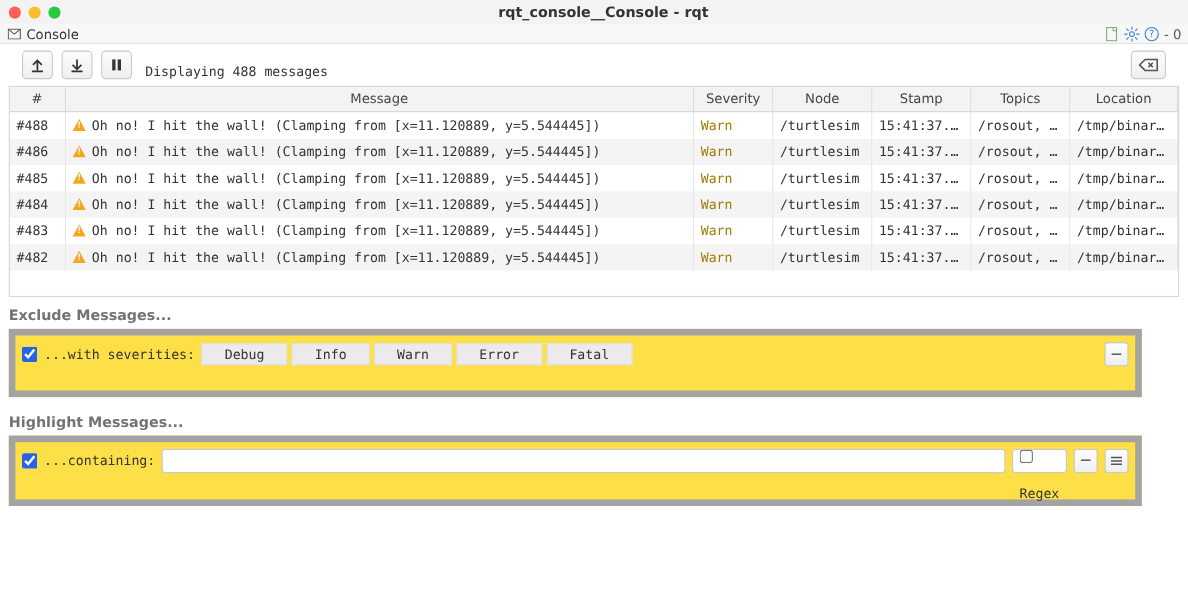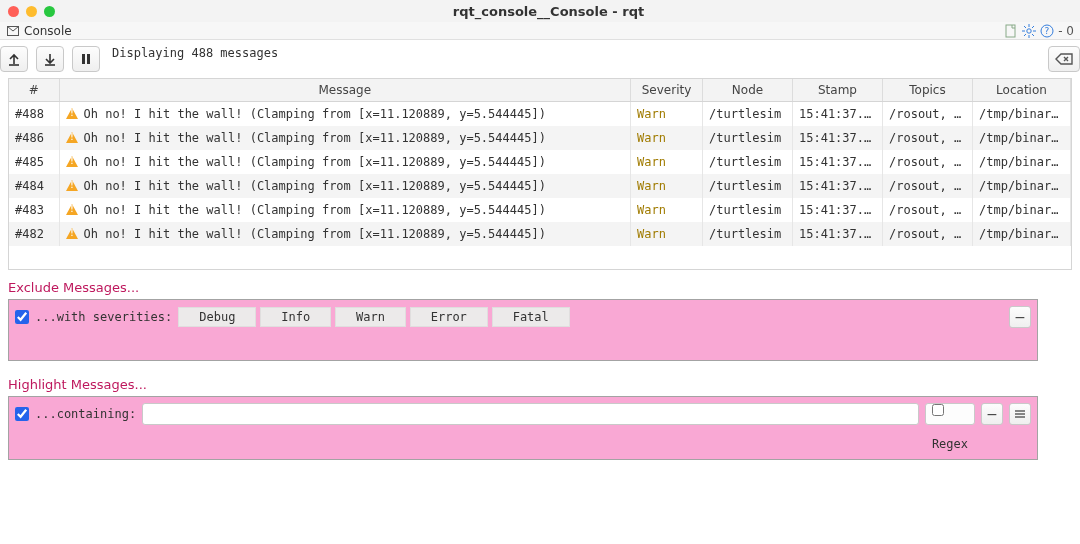--- a/index.html
+++ b/index.html
@@ -40,22 +40,22 @@
     background: #f7f7f7;
     border-bottom: 1px solid #e0e0e0;
     padding: 0 6px;
   }
   .tabstrip .spacer { flex: 1; }
   .ti { width: 14px; height: 14px; display:inline-flex; align-items:center; justify-content:center; }
   .tabstrip .right { display:flex; align-items:center; gap:4px; color:#555; }
 
   
   .toolbar {
-    display: flex; align-items: flex-start; gap: 8px;
-    padding: 6px 0;
+    display: flex; align-items: flex-end; gap: 8px;
+    padding: 6px 20px;
   }
   .btn {
     height: 26px; min-width: 28px; padding: 0 6px;
     border: 1px solid #c9c9c9; border-radius: 4px;
     background: linear-gradient(#fdfdfd,#efefef);
     display: inline-flex; align-items: center; justify-content: center;
     font-size: 12px; color: #333;
     cursor: default;
   }
   .btn.wide { padding: 0 10px; }
@@ -95,29 +95,29 @@
     border-bottom: 11px solid #f5a623; position: relative; margin-right: 6px;
     vertical-align: -1px;
   }
   .warn-ico::after {
     content: "!"; position: absolute; left: -2px; top: 1px;
     font-size: 8px; color: #fff; font-weight: bold;
   }
 
   
   .section-header {
-    font-size: 13px; font-weight: normal; color: #be185d;
+    font-size: 13px; font-weight: bold; color: #737373;
     padding: 10px 8px 4px 8px;
   }
   .section-box {
     margin: 0 8px 6px 8px;
     position: relative;
   }
   .inner-panel {
-    border: 1px solid #a3a3a3; background: #f9a8d4;
+    border: 6px solid #a3a3a3; background: #fde047;
     padding: 6px; height: 62px; position: relative;
   }
   .inner-panel.short { height: 64px; }
   .row-filter { display: flex; align-items:center; gap: 6px; }
   .chk { width:14px; height:14px; accent-color:#2563eb; }
   .chip { background:#eceaea; padding:2px 20px; border:1px solid #e0dede; font-size:12px; }
   .sq {
     width:22px; height:22px; border:1px solid #c9c9c9; border-radius:3px;
     background: linear-gradient(#fdfdfd,#efefef);
     display:inline-flex; align-items:center; justify-content:center;

